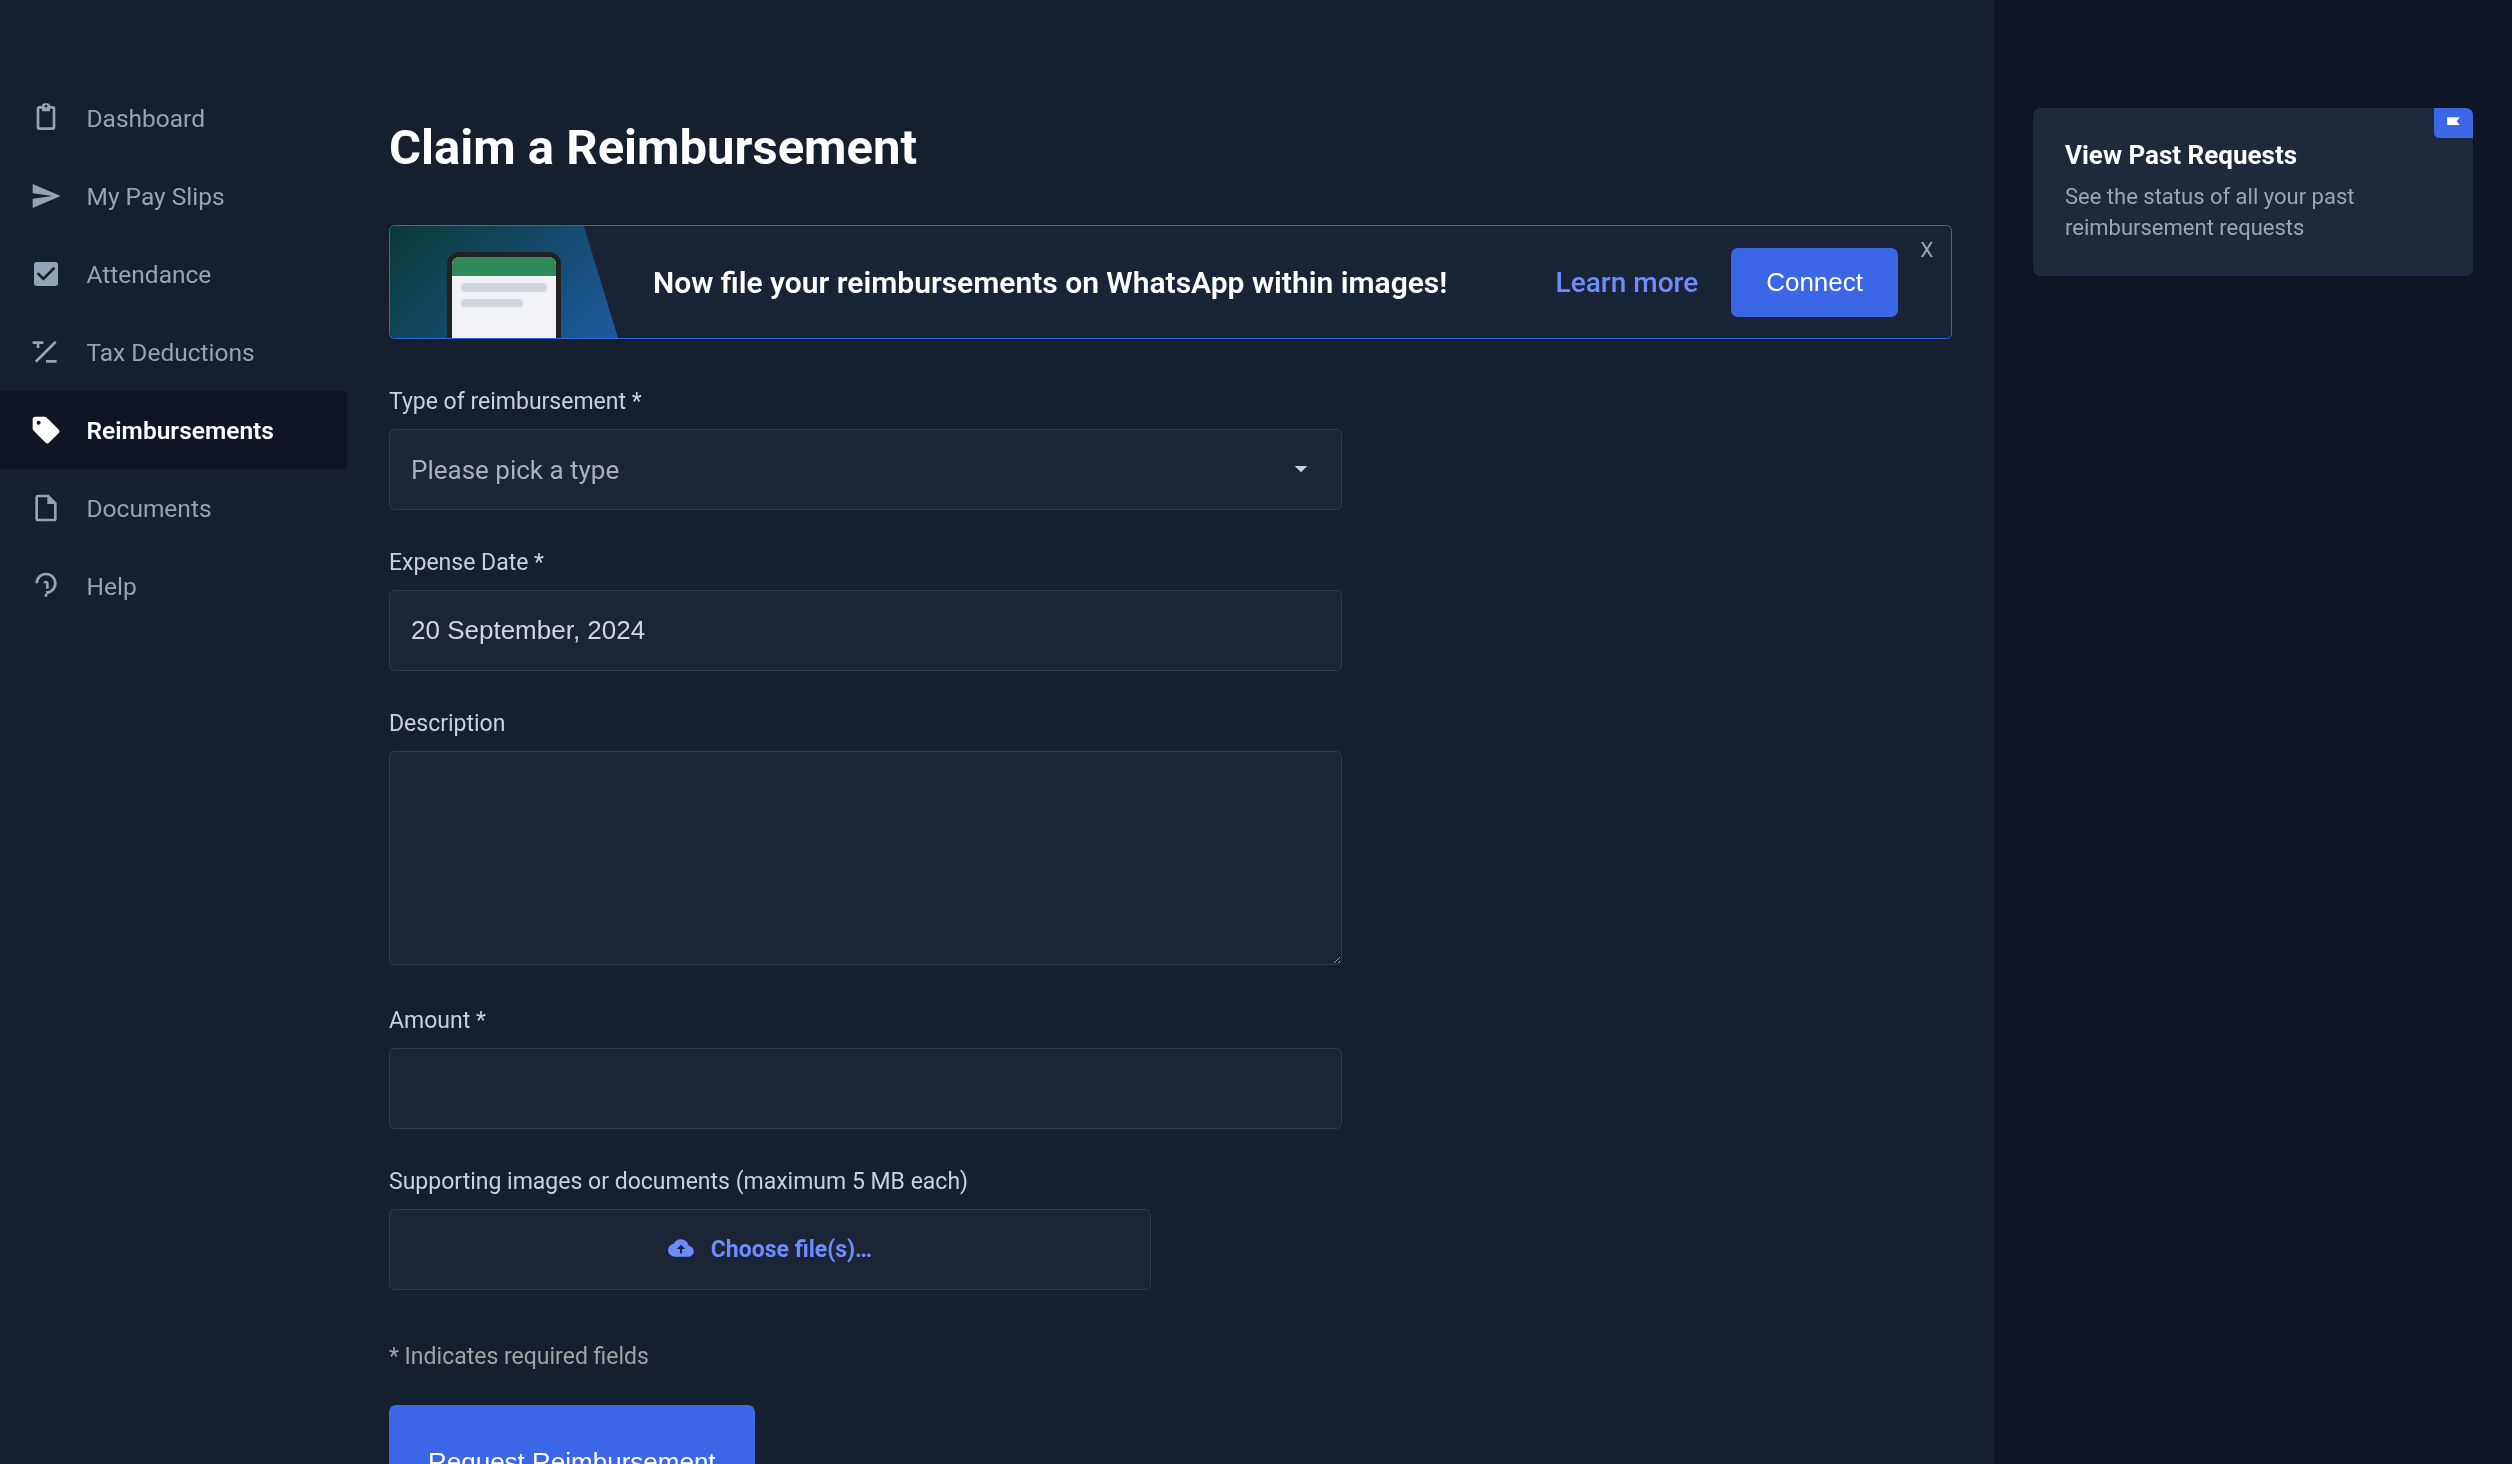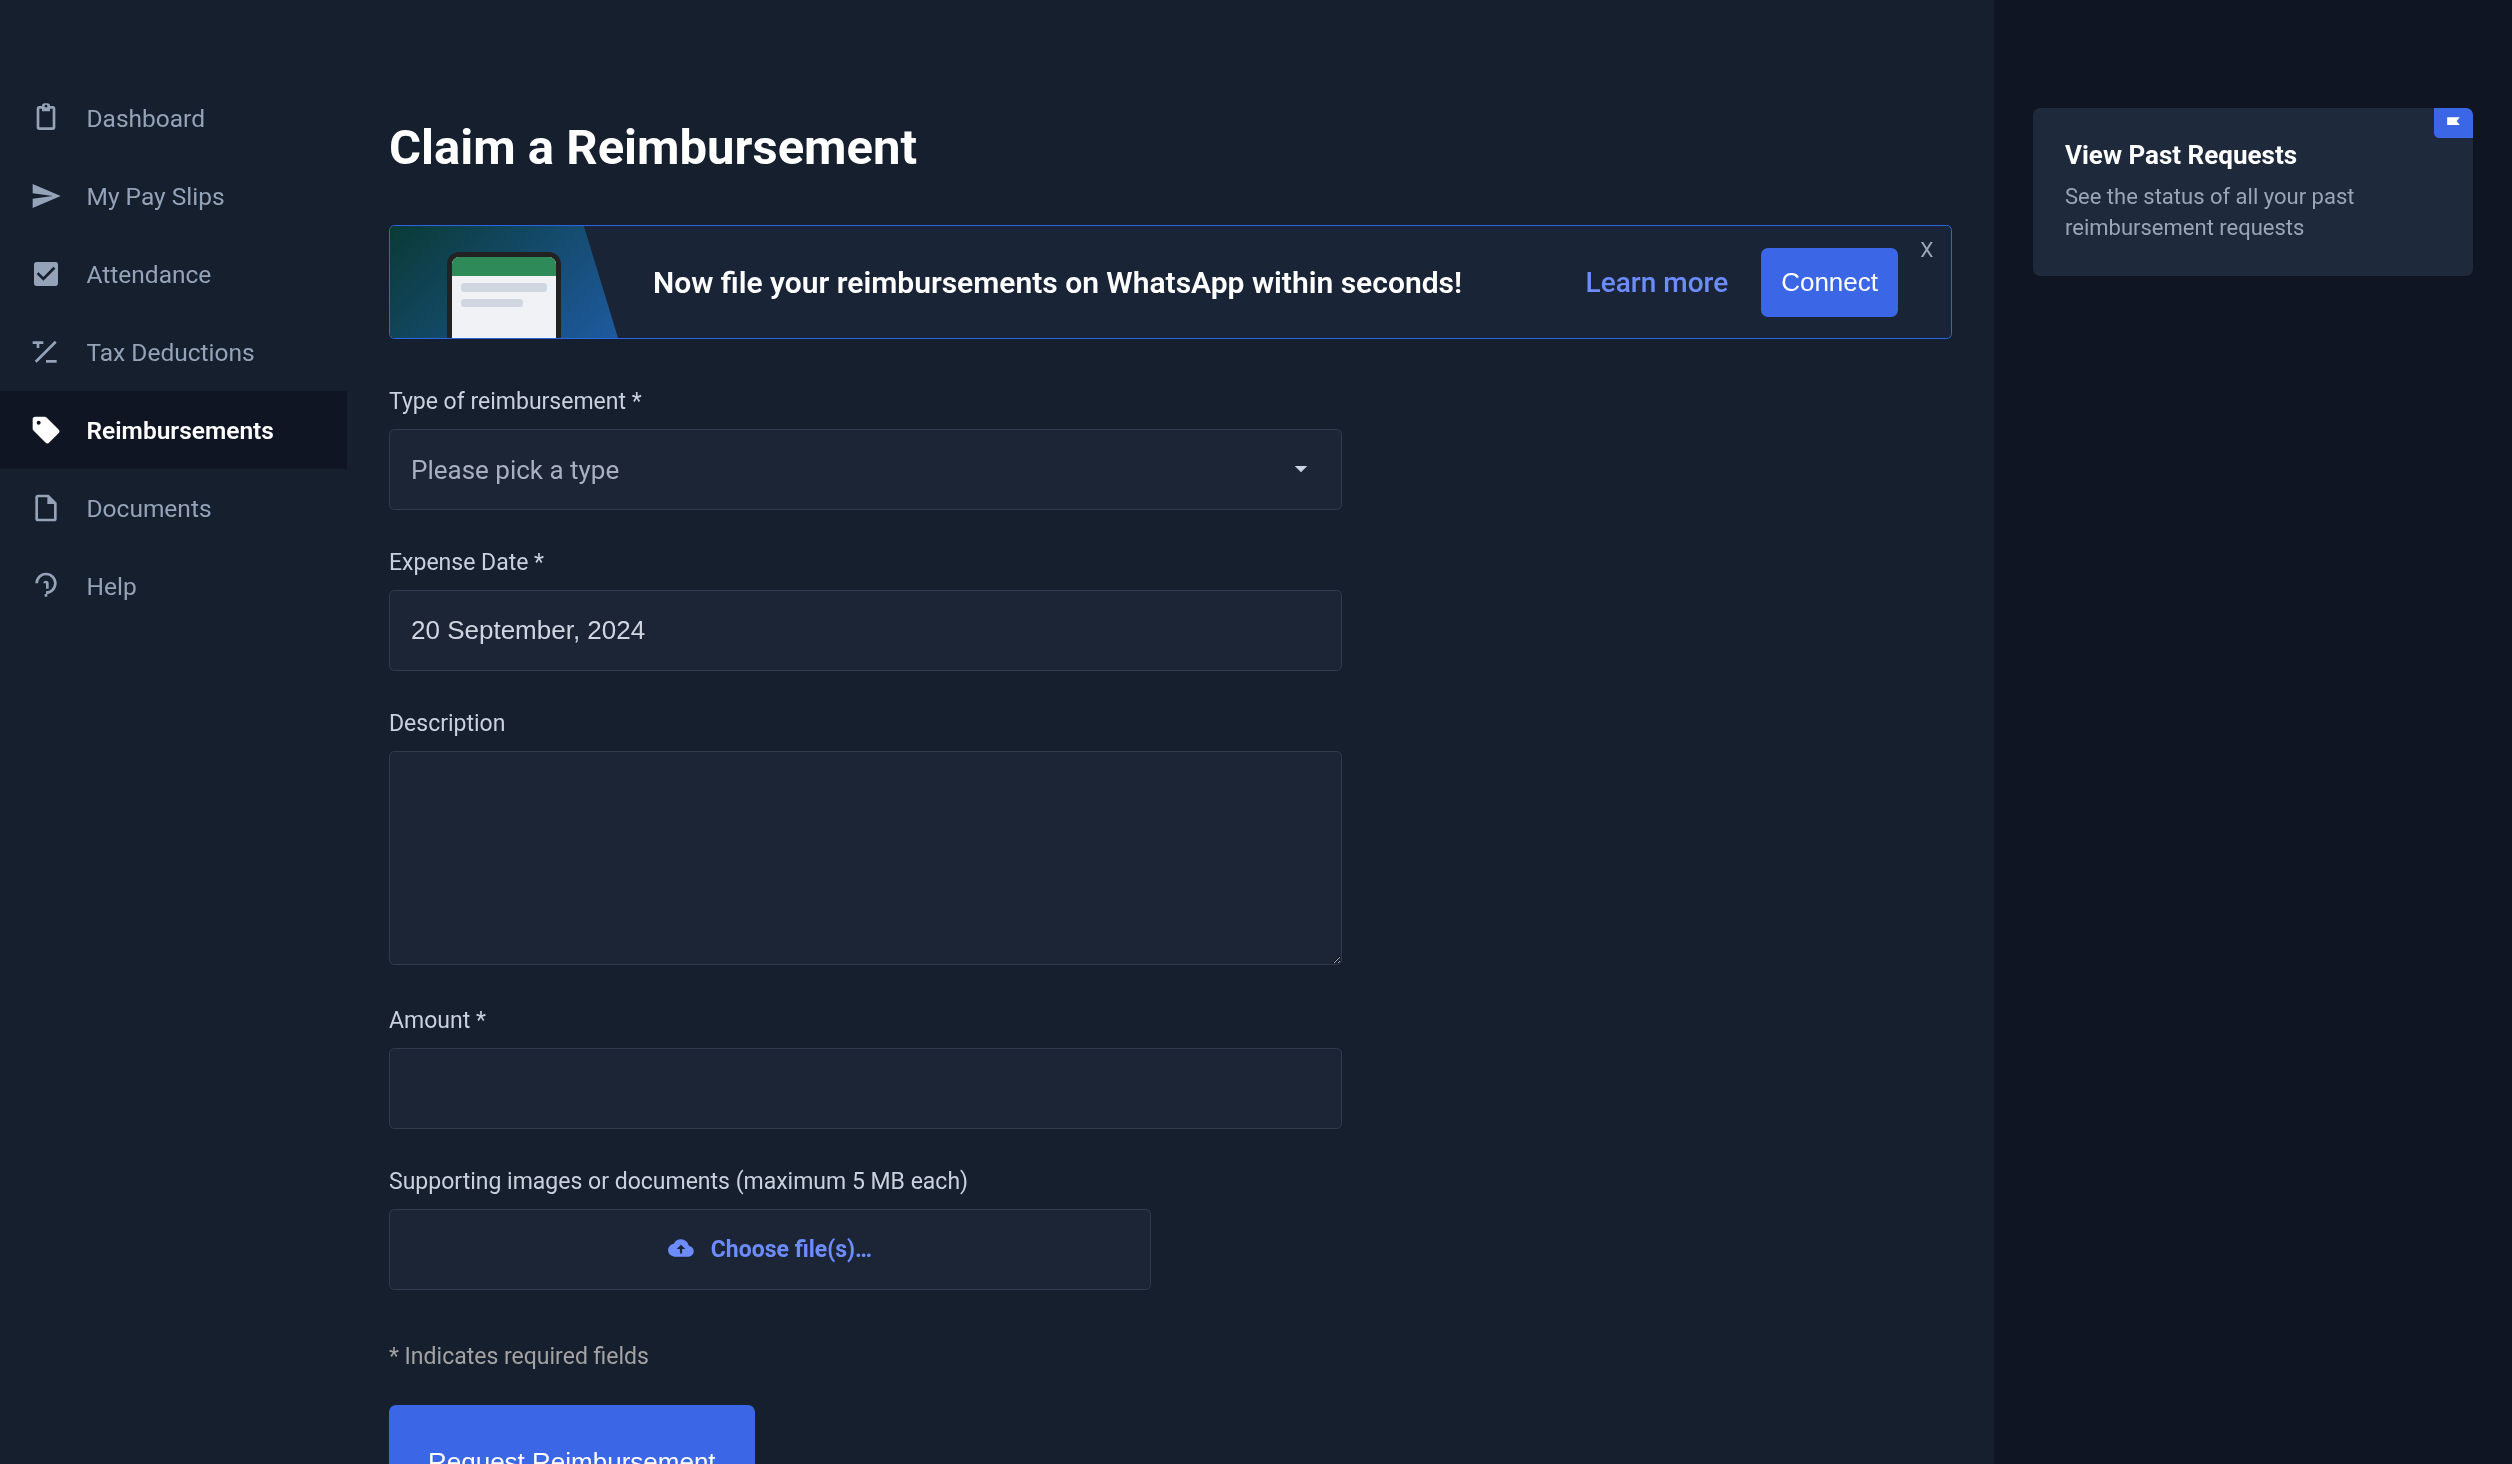--- a/index.html
+++ b/index.html
@@ -108,21 +108,21 @@
     color: #6c8cff;
     font-weight: 500;
     margin-right: 33px;
     cursor: pointer;
   }
   .banner-connect {
     background: #3b66e6;
     color: #ffffff;
     font-size: 26px;
     font-weight: 500;
-    padding: 19px 20px;
+    padding: 19px 35px;
     border-radius: 7px;
     margin-right: 53px;
     cursor: pointer;
     border: none;
   }
   .banner-close {
     position: absolute;
     top: 12.3px;
     right: 17.5px;
     color: #9aa5b8;
@@ -304,21 +304,21 @@
 
       
       <div class="banner">
         <div class="banner-img">
           <div class="phone-mock">
             <div class="phone-bar"></div>
             <div class="phone-line"></div>
             <div class="phone-line" style="width:60%"></div>
           </div>
         </div>
-        <div class="banner-text">Now file your reimbursements on WhatsApp within seconds!</div>
+        <div class="banner-text">Now file your reimbursements on WhatsApp within images!</div>
         <a class="banner-learn">Learn more</a>
         <button class="banner-connect">Connect</button>
         <span class="banner-close">X</span>
       </div>
 
       
       <div class="form-group">
         <label class="form-label">Type of reimbursement *</label>
         <div class="select-wrap">
           <div class="select-display">Please pick a type</div>

